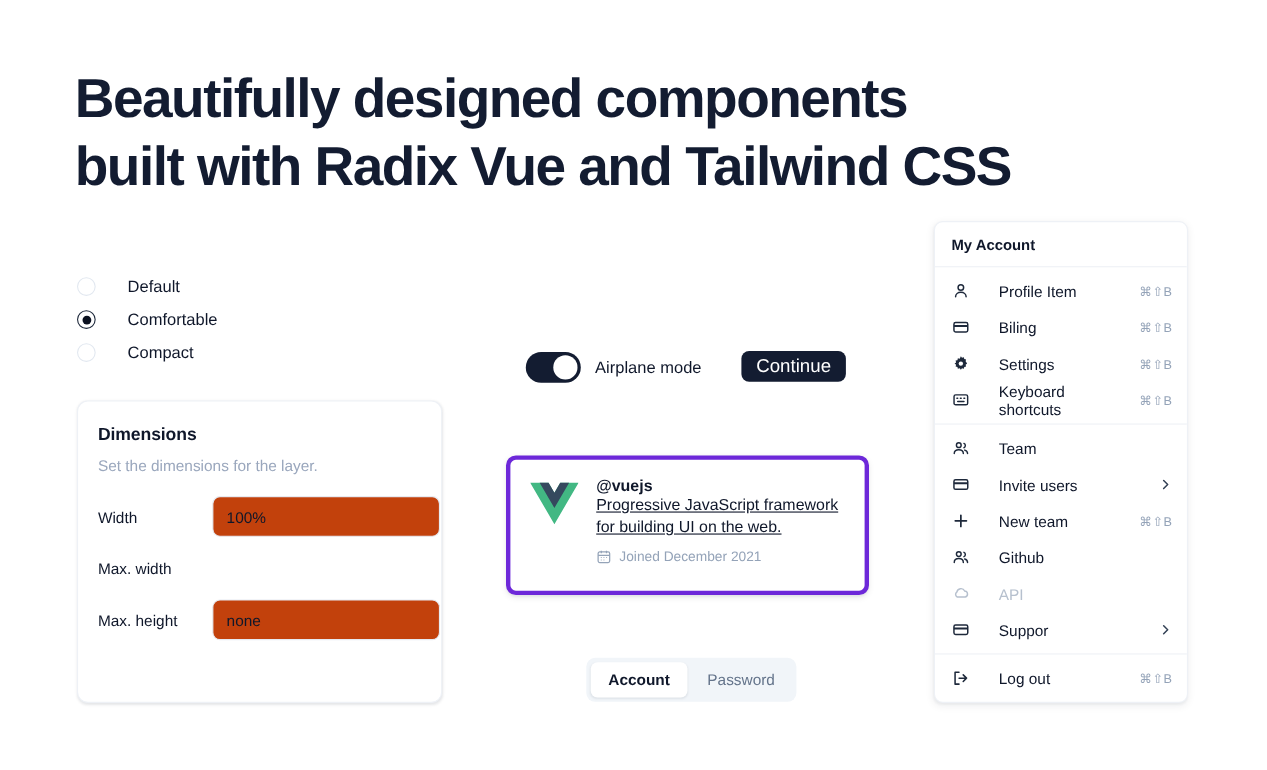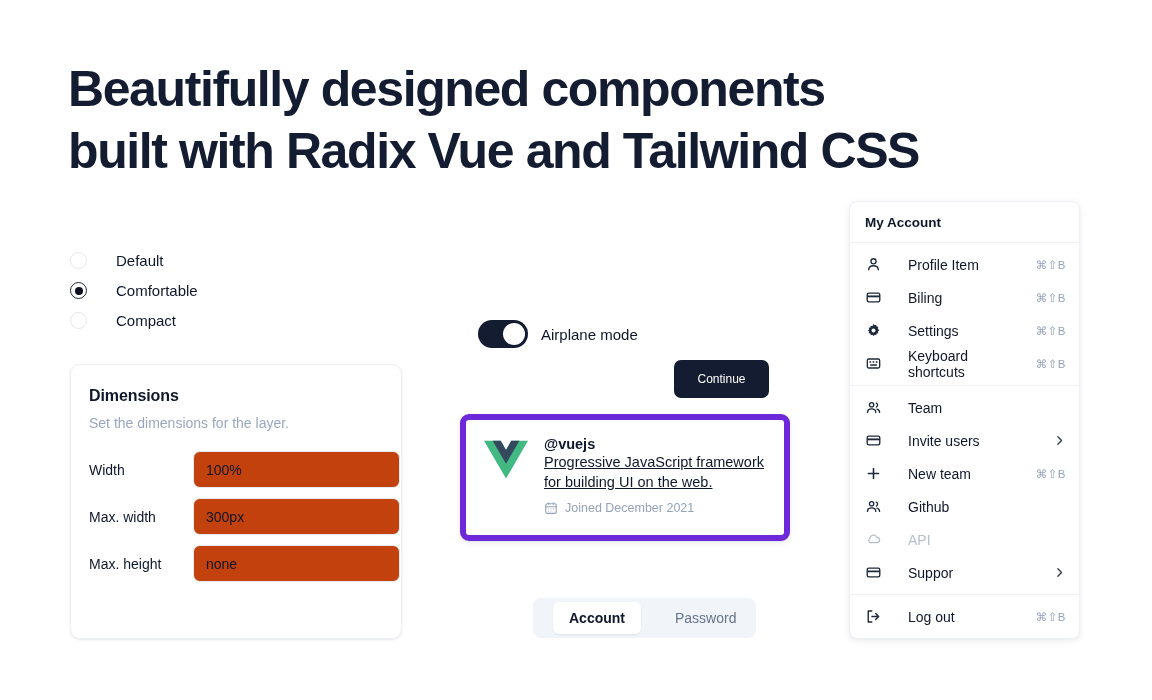--- a/index.html
+++ b/index.html
@@ -61,50 +61,50 @@
     width: 50px; height: 28px; border-radius: 14px; background: #131c31;
     position: relative; flex: 0 0 auto; cursor: pointer;
   }
   .switch .knob {
     position: absolute; top: 3px; left: 25px; width: 22px; height: 22px;
     border-radius: 50%; background: #fff;
   }
   .switch-label { margin-left: 13px; font-size: 15px; color: #0f172a; }
 
   .btn-continue {
-    position: absolute; left: 674px; top: 319px; width: 95px; height: 38px;
+    position: absolute; left: 674px; top: 319px; width: 95px; height: 28px;
     background: #131c31; color: #ffffff; border: none; border-radius: 7px;
-    font-family: "Liberation Sans", sans-serif; font-size: 12px; cursor: pointer; margin-top: 41px;
+    font-family: "Liberation Sans", sans-serif; font-size: 17px; cursor: pointer;
   }
 
   
   .hover-card {
     position: absolute; left: 460px; top: 414px; width: 330px; height: 127px;
-    background: #fff; border: 6px solid #6d28d9; border-radius: 9px;
+    background: #fff; border: 4px solid #6d28d9; border-radius: 9px;
     box-shadow: 0 2px 6px rgba(15,23,42,.08), 0 1px 2px rgba(15,23,42,.05);
     padding: 16px 18px; display: flex; gap: 16px;
   }
   .vue-logo { width: 44px; height: 40px; flex: 0 0 auto; margin-top: 3px; }
   .hc-body { flex: 1 1 auto; }
   .hc-handle { font-size: 14.5px; font-weight: 700; color: #0f172a; }
   .hc-desc { font-size: 14.5px; line-height: 20px; color: #0f172a; margin-top: 0; text-decoration: underline; }
   .hc-joined { display: flex; align-items: flex-start; gap: 7px; margin-top: 9px; }
   .hc-joined-text { font-size: 12.5px; color: #94a3b8; }
 
   
   .tabs {
     position: absolute; left: 533px; top: 598px; height: 40px;
     background: #f1f5f9; border-radius: 8px; padding: 4px;
     display: flex; align-items: center; gap: 2px;
   }
   .tab {
     height: 32px; padding: 0 16px; border-radius: 6px; border: none;
     background: transparent; font-family: "Liberation Sans", sans-serif;
     font-size: 14px; color: #64748b; cursor: pointer;
-    display: flex; align-items: center; margin-left: 16px;
+    display: flex; align-items: center;
   }
   .tab.active { background: #ffffff; color: #0f172a; font-weight: 600;
     box-shadow: 0 1px 2px rgba(15,23,42,.08); }
 
   
   .menu {
     position: absolute; left: 849px; top: 201px; width: 231px;
     background: #ffffff; border: 1px solid #eef1f6; border-radius: 8px;
     box-shadow: 0 2px 8px rgba(15,23,42,.07), 0 1px 2px rgba(15,23,42,.04);
     overflow: hidden;
@@ -153,21 +153,20 @@
   <div class="dim-card">
     <div class="dim-title">Dimensions</div>
     <div class="dim-sub">Set the dimensions for the layer.</div>
     <div class="dim-rows">
       <div class="dim-row">
         <span class="dim-label">Width</span>
         <input class="dim-input" value="100%" style="">
       </div>
       <div class="dim-row">
         <span class="dim-label">Max. width</span>
-        <input class="dim-input" value="300px" style="">
       </div>
       <div class="dim-row">
         <span class="dim-label">Max. height</span>
         <input class="dim-input" value="none" style="">
       </div>
     </div>
   </div>
 
   <div class="switch-row">
     <span class="switch">

